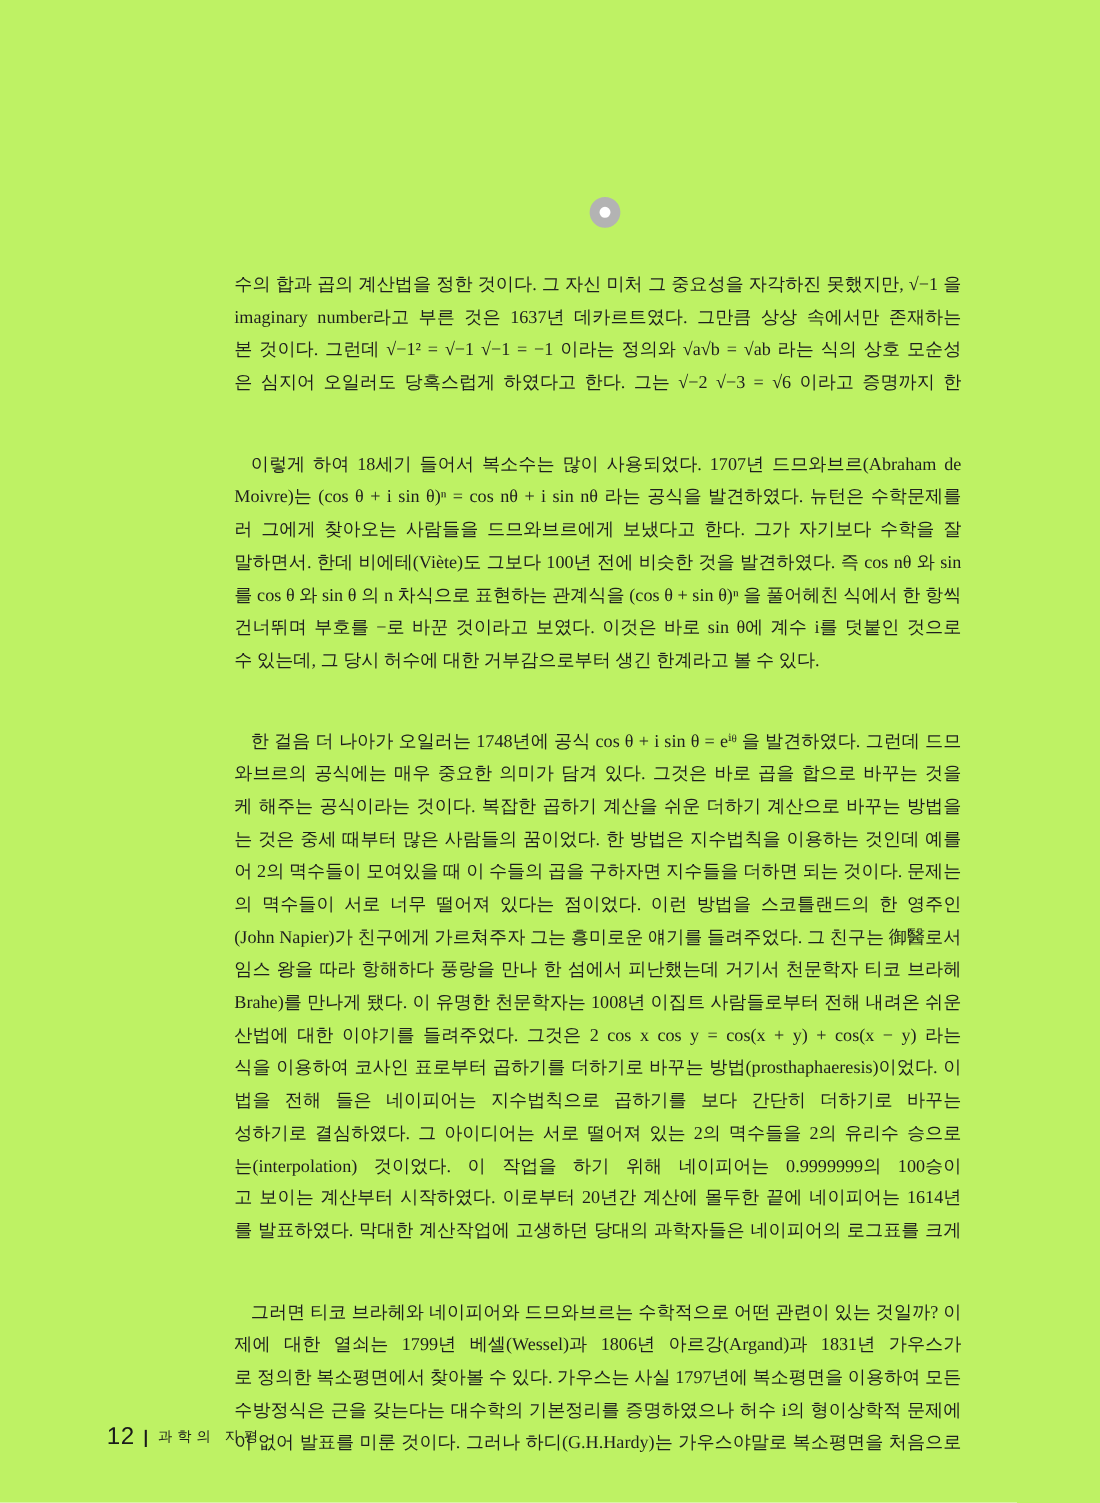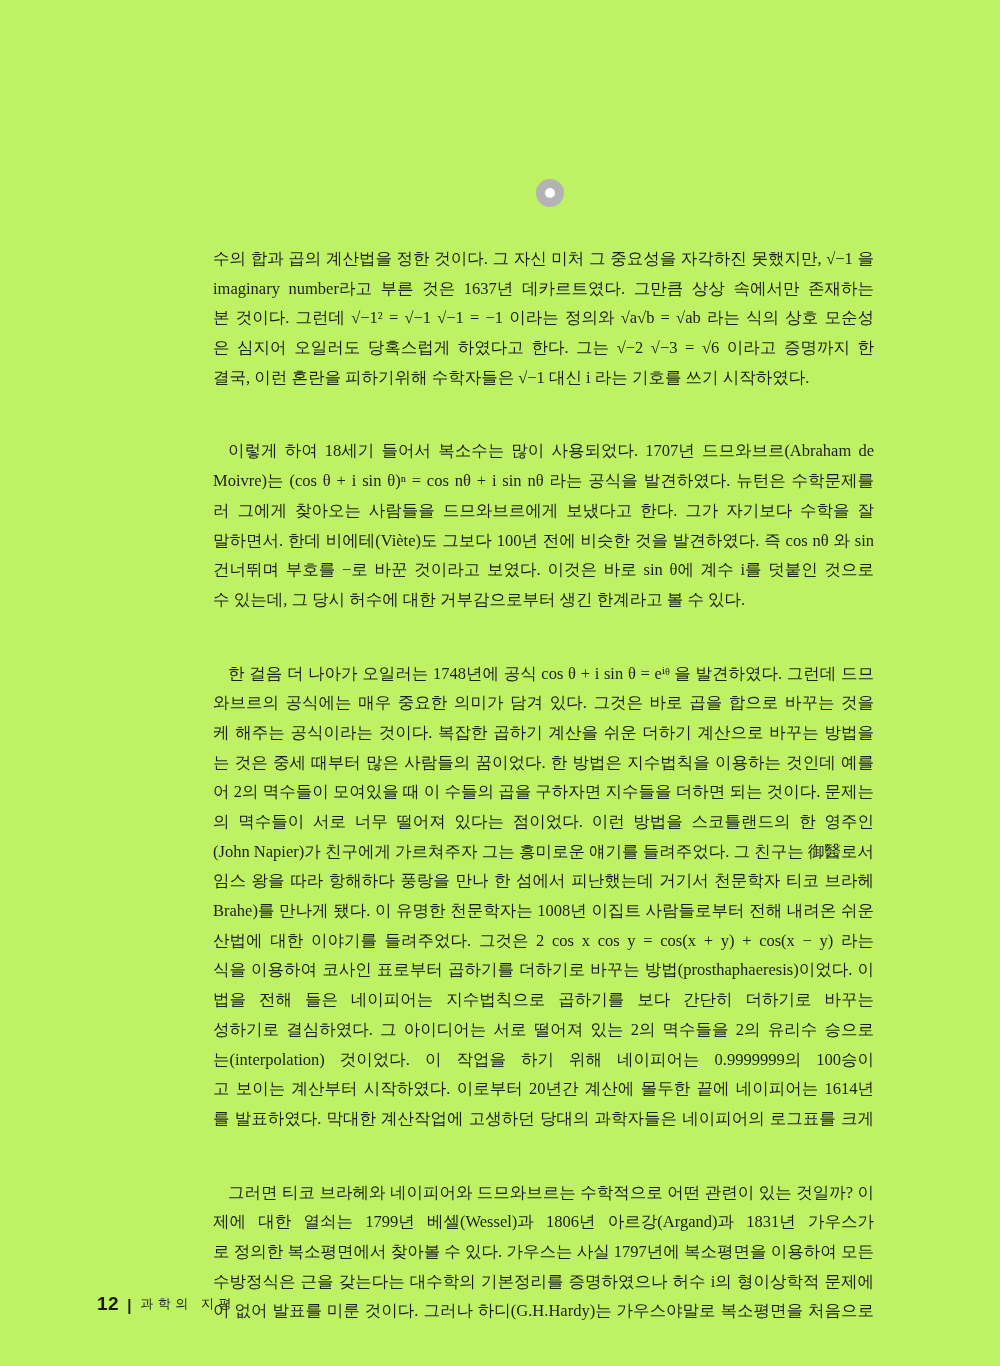--- a/index.html
+++ b/index.html
@@ -46,22 +46,22 @@
   
   .footer {
     position: absolute;
     left: 97px; top: 1293px;
     display: flex;
     align-items: center;
     font-family: "Liberation Sans", "DejaVu Sans", sans-serif;
     color: #1a1a1a;
   }
   .page-num {
-    font-size: 19px;
-    font-weight: 700;
+    font-size: 22px;
+    font-weight: 400;
     letter-spacing: 0.5px;
   }
   .footer-sep {
     font-size: 15px;
     font-weight: 700;
     margin: 0 9px 0 8px;
     transform: scaleY(1.1);
   }
   .book-title {
     font-size: 13px;
@@ -74,25 +74,25 @@
 
 <div class="page">
 
   <div class="ornament"></div>
 
   <div class="textblock">
     <div class="line">수의 합과 곱의 계산법을 정한 것이다. 그 자신 미처 그 중요성을 자각하진 못했지만, √−1 을</div>
     <div class="line">imaginary number라고 부른 것은 1637년 데카르트였다. 그만큼 상상 속에서만 존재하는 수라고</div>
     <div class="line">본 것이다. 그런데 √−1² = √−1 √−1 = −1 이라는 정의와 √a√b = √ab 라는 식의 상호 모순성</div>
     <div class="line">은 심지어 오일러도 당혹스럽게 하였다고 한다. 그는 √−2 √−3 = √6 이라고 증명까지 한 것이다.</div>
-    <div class="line end">결국, 이런 혼란을 피하기위해 수학자들은 √−1 대신 i 라는 기호를 쓰기 시작하였다.</div>
     <div class="line indent">이렇게 하여 18세기 들어서 복소수는 많이 사용되었다. 1707년 드므와브르(Abraham de</div>
     <div class="line">Moivre)는 (cos θ + i sin θ)ⁿ = cos nθ + i sin nθ 라는 공식을 발견하였다. 뉴턴은 수학문제를 물으</div>
     <div class="line">러 그에게 찾아오는 사람들을 드므와브르에게 보냈다고 한다. 그가 자기보다 수학을 잘 안다고</div>
     <div class="line">말하면서. 한데 비에테(Viète)도 그보다 100년 전에 비슷한 것을 발견하였다. 즉 cos nθ 와 sin nθ</div>
+    <div class="line">를 cos θ 와 sin θ 의 n 차식으로 표현하는 관계식을 (cos θ + sin θ)ⁿ 을 풀어헤친 식에서 한 항씩</div>
     <div class="line">건너뛰며 부호를 −로 바꾼 것이라고 보였다. 이것은 바로 sin θ에 계수 i를 덧붙인 것으로 설명할</div>
     <div class="line end">수 있는데, 그 당시 허수에 대한 거부감으로부터 생긴 한계라고 볼 수 있다.</div>
     <div class="line indent">한 걸음 더 나아가 오일러는 1748년에 공식 cos θ + i sin θ = eⁱᶿ 을 발견하였다. 그런데 드므</div>
     <div class="line">와브르의 공식에는 매우 중요한 의미가 담겨 있다. 그것은 바로 곱을 합으로 바꾸는 것을 가능</div>
     <div class="line">케 해주는 공식이라는 것이다. 복잡한 곱하기 계산을 쉬운 더하기 계산으로 바꾸는 방법을 찾</div>
     <div class="line">는 것은 중세 때부터 많은 사람들의 꿈이었다. 한 방법은 지수법칙을 이용하는 것인데 예를 들</div>
     <div class="line">어 2의 멱수들이 모여있을 때 이 수들의 곱을 구하자면 지수들을 더하면 되는 것이다. 문제는 2</div>
     <div class="line">의 멱수들이 서로 너무 떨어져 있다는 점이었다. 이런 방법을 스코틀랜드의 한 영주인 네이피어</div>
     <div class="line">(John Napier)가 친구에게 가르쳐주자 그는 흥미로운 얘기를 들려주었다. 그 친구는 御醫로서 제</div>
     <div class="line">임스 왕을 따라 항해하다 풍랑을 만나 한 섬에서 피난했는데 거기서 천문학자 티코 브라헤(Tycho</div>

